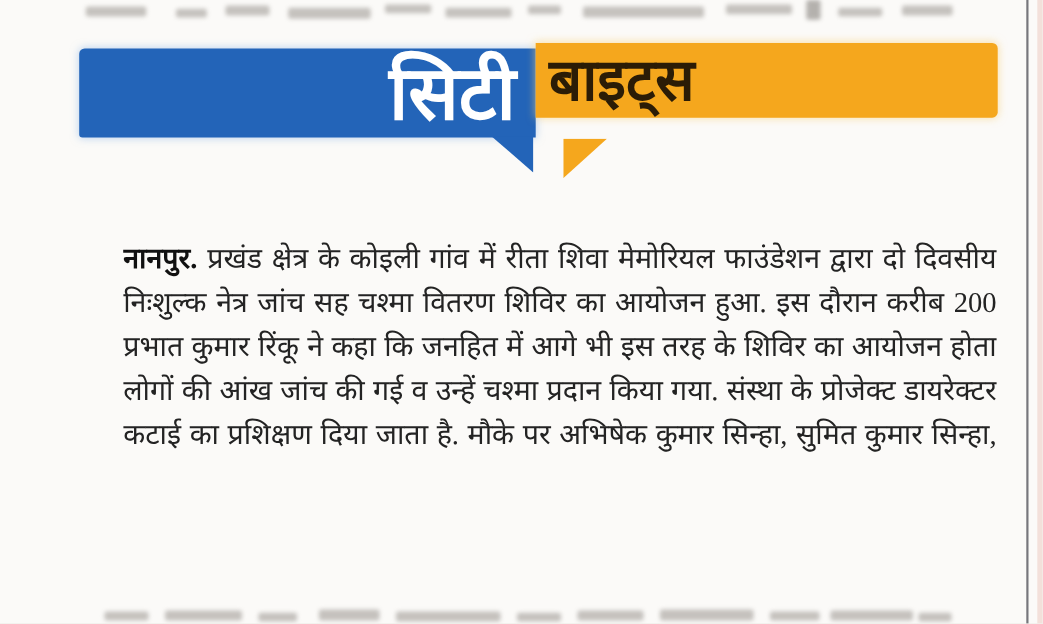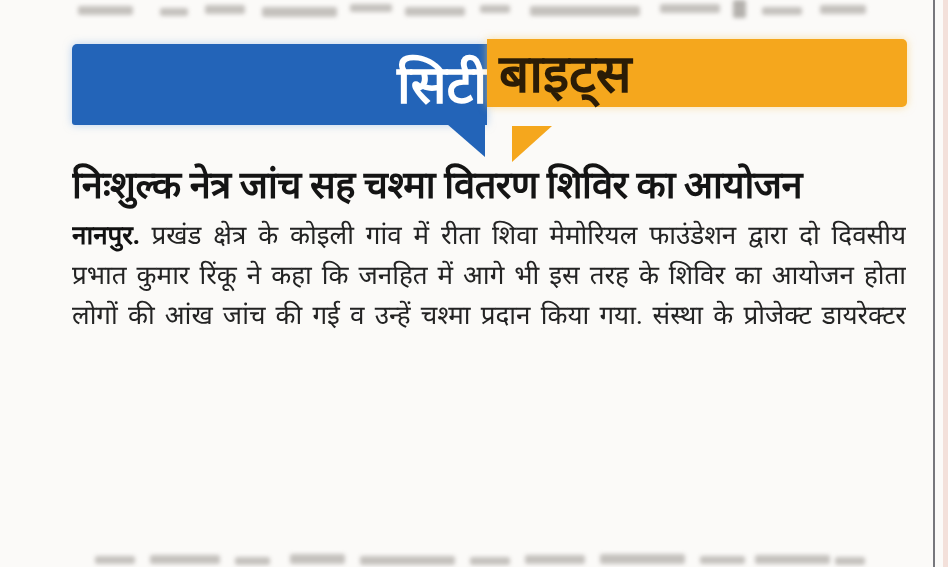--- a/index.html
+++ b/index.html
@@ -23,22 +23,22 @@
     box-shadow: 0 0 8px rgba(130,175,230,0.55);
   }
   .band-right {
     left: 487px; top: 39px; width: 420px; height: 68px;
     background: #f5a71d;
     border-radius: 0 5px 5px 0;
     justify-content: flex-start;
     box-shadow: 0 0 8px rgba(248,205,110,0.6);
   }
   .band-left .band-label {
-    color: #ffffff; font-size: 53px; font-weight: bold;
-    padding-right: 0; line-height: 1;
+    color: #ffffff; font-size: 68px; font-weight: bold;
+    padding-right: 18px; line-height: 1;
     font-family: "Liberation Sans", "DejaVu Sans", sans-serif;
   }
   .band-right .band-label {
     color: #2b1c06; font-size: 53px; font-weight: bold;
     padding-left: 12px; line-height: 1;
     font-family: "Liberation Sans", "DejaVu Sans", sans-serif;
   }
   .tail { position: absolute; }
   .tail-blue {
     left: 447px; top: 124px; width: 38px; height: 33px;
@@ -66,20 +66,21 @@
     left: 72px; top: 217px; width: 834px;
     color: #232323;
     font-size: 26px;
   }
   .bodyline {
     height: 40px; line-height: 38px;
     text-align: justify;
     text-align-last: justify;
     overflow: hidden;
     white-space: nowrap;
+    margin-left: 40px;
   }
   .bodyline.last { text-align-last: left; }
   .dateline { font-weight: bold; color: #111; }
 
   
   .remnant { position: absolute; background: #8f8a84; border-radius: 2px; }
   .remnants { position: absolute; left: 0; top: 0; width: 100%; height: 100%; filter: blur(2px); opacity: 0.5; pointer-events: none; }
   .col-divider {
     position: absolute; top: 0; right: 13px; width: 2px; height: 567px;
     background: #77777c;
@@ -113,26 +114,27 @@
     <div class="band band-left">
       <span class="band-label">सिटी</span>
     </div>
     <div class="tail tail-blue"></div>
     <div class="band band-right">
       <span class="band-label">बाइट्स</span>
     </div>
     <div class="tail tail-orange"></div>
   </div>
 
-  <h1 class="headline">निःशुल्क नेत्र जांच सह चश्मा वितरण शिविर का आयोजन</h1>
 
   <div class="bodytext">
     <div class="bodyline"><span class="dateline">नानपुर.</span> <span>प्रखंड क्षेत्र के कोइली गांव में रीता शिवा मेमोरियल फाउंडेशन द्वारा दो दिवसीय</span></div>
+    <div class="bodyline">निःशुल्क नेत्र जांच सह चश्मा वितरण शिविर का आयोजन हुआ. इस दौरान करीब 200</div>
     <div class="bodyline">प्रभात कुमार रिंकू ने कहा कि जनहित में आगे भी इस तरह के शिविर का आयोजन होता</div>
     <div class="bodyline">लोगों की आंख जांच की गई व उन्हें चश्मा प्रदान किया गया. संस्था के प्रोजेक्ट डायरेक्टर</div>
+    <div class="bodyline">कटाई का प्रशिक्षण दिया जाता है. मौके पर अभिषेक कुमार सिन्हा, सुमित कुमार सिन्हा,</div>
   </div>
 
   <div class="remnants">
     <span class="remnant" style="left:95px;top:556px;width:40px;height:8px;"></span>
     <span class="remnant" style="left:150px;top:555px;width:70px;height:9px;"></span>
     <span class="remnant" style="left:235px;top:557px;width:35px;height:8px;"></span>
     <span class="remnant" style="left:290px;top:554px;width:55px;height:10px;"></span>
     <span class="remnant" style="left:360px;top:556px;width:95px;height:9px;"></span>
     <span class="remnant" style="left:470px;top:557px;width:40px;height:8px;"></span>
     <span class="remnant" style="left:525px;top:555px;width:60px;height:9px;"></span>

